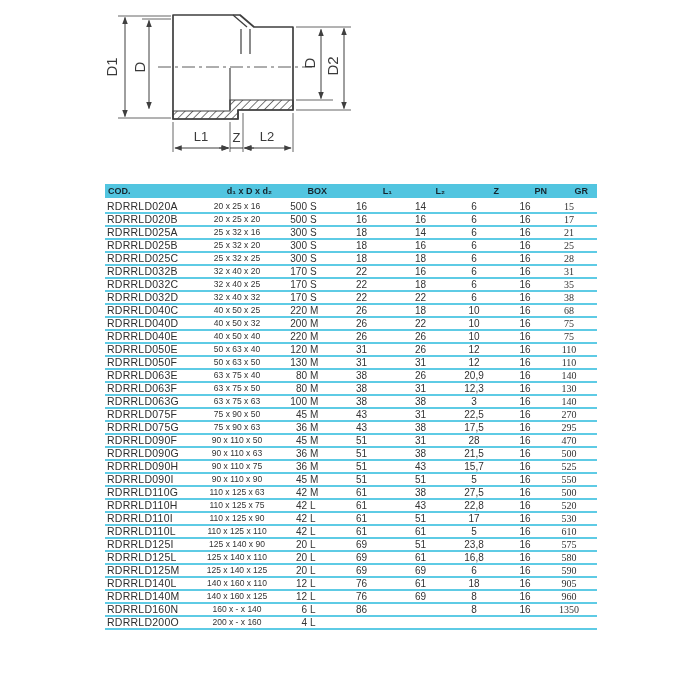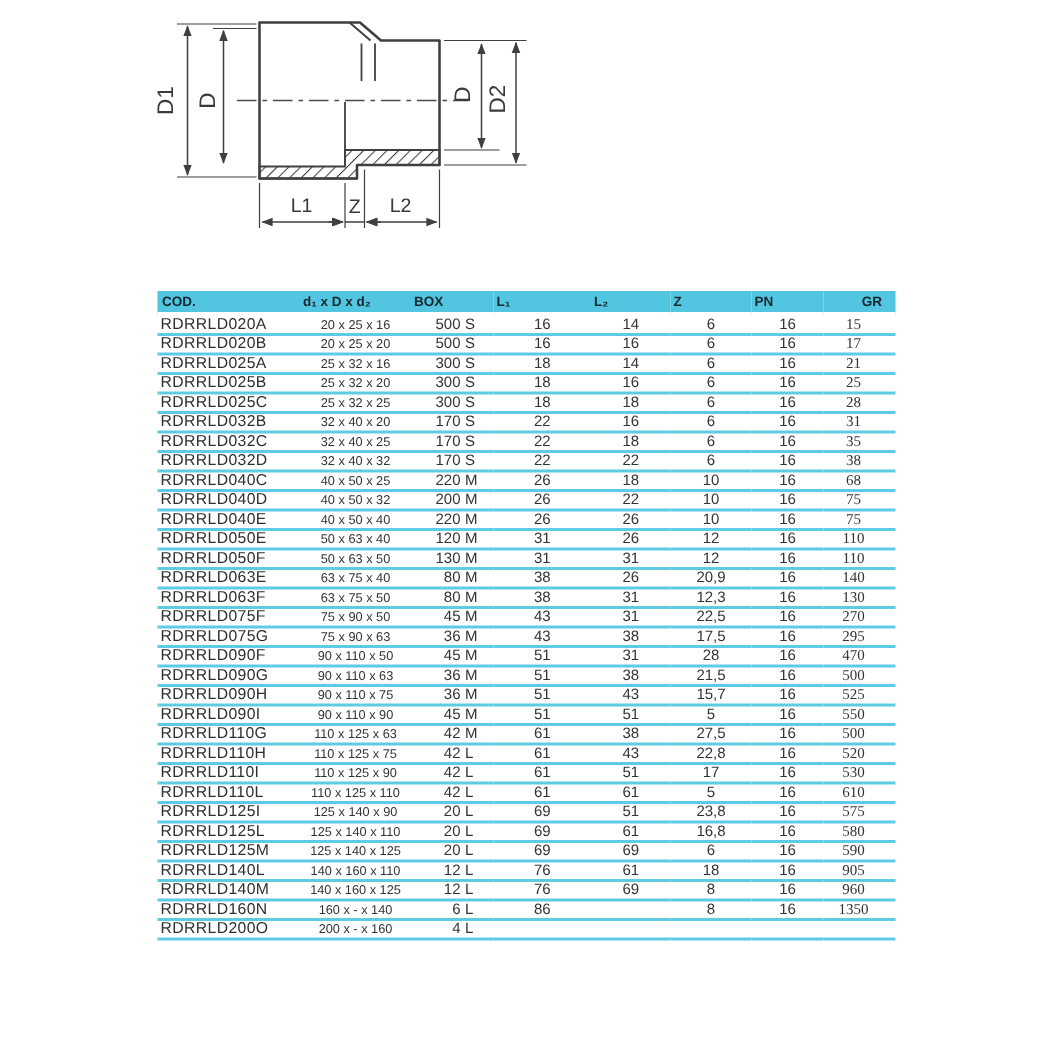--- a/index.html
+++ b/index.html
@@ -3,25 +3,25 @@
 <meta charset="utf-8">
 <style>
   html,body{margin:0;padding:0;background:#fff;}
   .page{position:relative;width:700px;height:700px;background:#fff;overflow:hidden;
         font-family:"Liberation Sans",sans-serif;}
   .diagram{position:absolute;left:88px;top:0;width:302px;height:165px;}
   .diagram text{font-family:"Liberation Sans",sans-serif;fill:#3a3a3a;}
   .dim-label{font-size:15px;}
   .len-label{font-size:13px;}
 
-  .catalog{position:absolute;left:105px;top:194px;}
+  .catalog{position:absolute;left:105px;top:184px;}
   table.spec-table{border-collapse:collapse;table-layout:fixed;width:492px;}
   .spec-table th{background:var(--accent,#52c5e0);color:#16262e;font-size:9px;
       font-weight:bold;height:14px;padding:0 2px;border-bottom:3px solid #fff;
-      text-align:left;white-space:nowrap;}
+      text-align:right;white-space:nowrap;}
   .spec-table th:first-child{text-align:left;padding-left:3px;}
   .spec-table th:last-child{text-align:right;padding-right:9px;}
   .spec-table tbody tr{border-bottom:2px solid var(--rule,#5ecbe5);margin-top:13px;}
   .spec-table tbody tr:first-child{border-top:2px solid var(--rule,#5ecbe5);}
   .spec-table td{font-size:10px;color:#333;line-height:11px;height:11px;
       padding:0 2px;white-space:nowrap;overflow:hidden;text-align:center;}
   .spec-table td.c0{text-align:left;font-size:10.5px;letter-spacing:.25px;
       color:#2e2e2e;padding-left:2px;}
   .spec-table td.c1{font-size:8.5px;}
   .spec-table td.c7{text-align:center;padding-right:10px;font-family:Liberation Serif, serif;}
@@ -257,20 +257,30 @@
             <td class="c0">RDRRLD063F</td>
             <td class="c1">63 x 75 x 50</td>
             <td class="c2"><span class="bn">80</span><span class="bl">M</span></td>
             <td class="c3">38</td>
             <td class="c4">31</td>
             <td class="c5">12,3</td>
             <td class="c6">16</td>
             <td class="c7">130</td>
           </tr>
           <tr>
+            <td class="c0">RDRRLD063G</td>
+            <td class="c1">63 x 75 x 63</td>
+            <td class="c2"><span class="bn">100</span><span class="bl">M</span></td>
+            <td class="c3">38</td>
+            <td class="c4">38</td>
+            <td class="c5">3</td>
+            <td class="c6">16</td>
+            <td class="c7">140</td>
+          </tr>
+          <tr>
             <td class="c0">RDRRLD075F</td>
             <td class="c1">75 x 90 x 50</td>
             <td class="c2"><span class="bn">45</span><span class="bl">M</span></td>
             <td class="c3">43</td>
             <td class="c4">31</td>
             <td class="c5">22,5</td>
             <td class="c6">16</td>
             <td class="c7">270</td>
           </tr>
           <tr>

